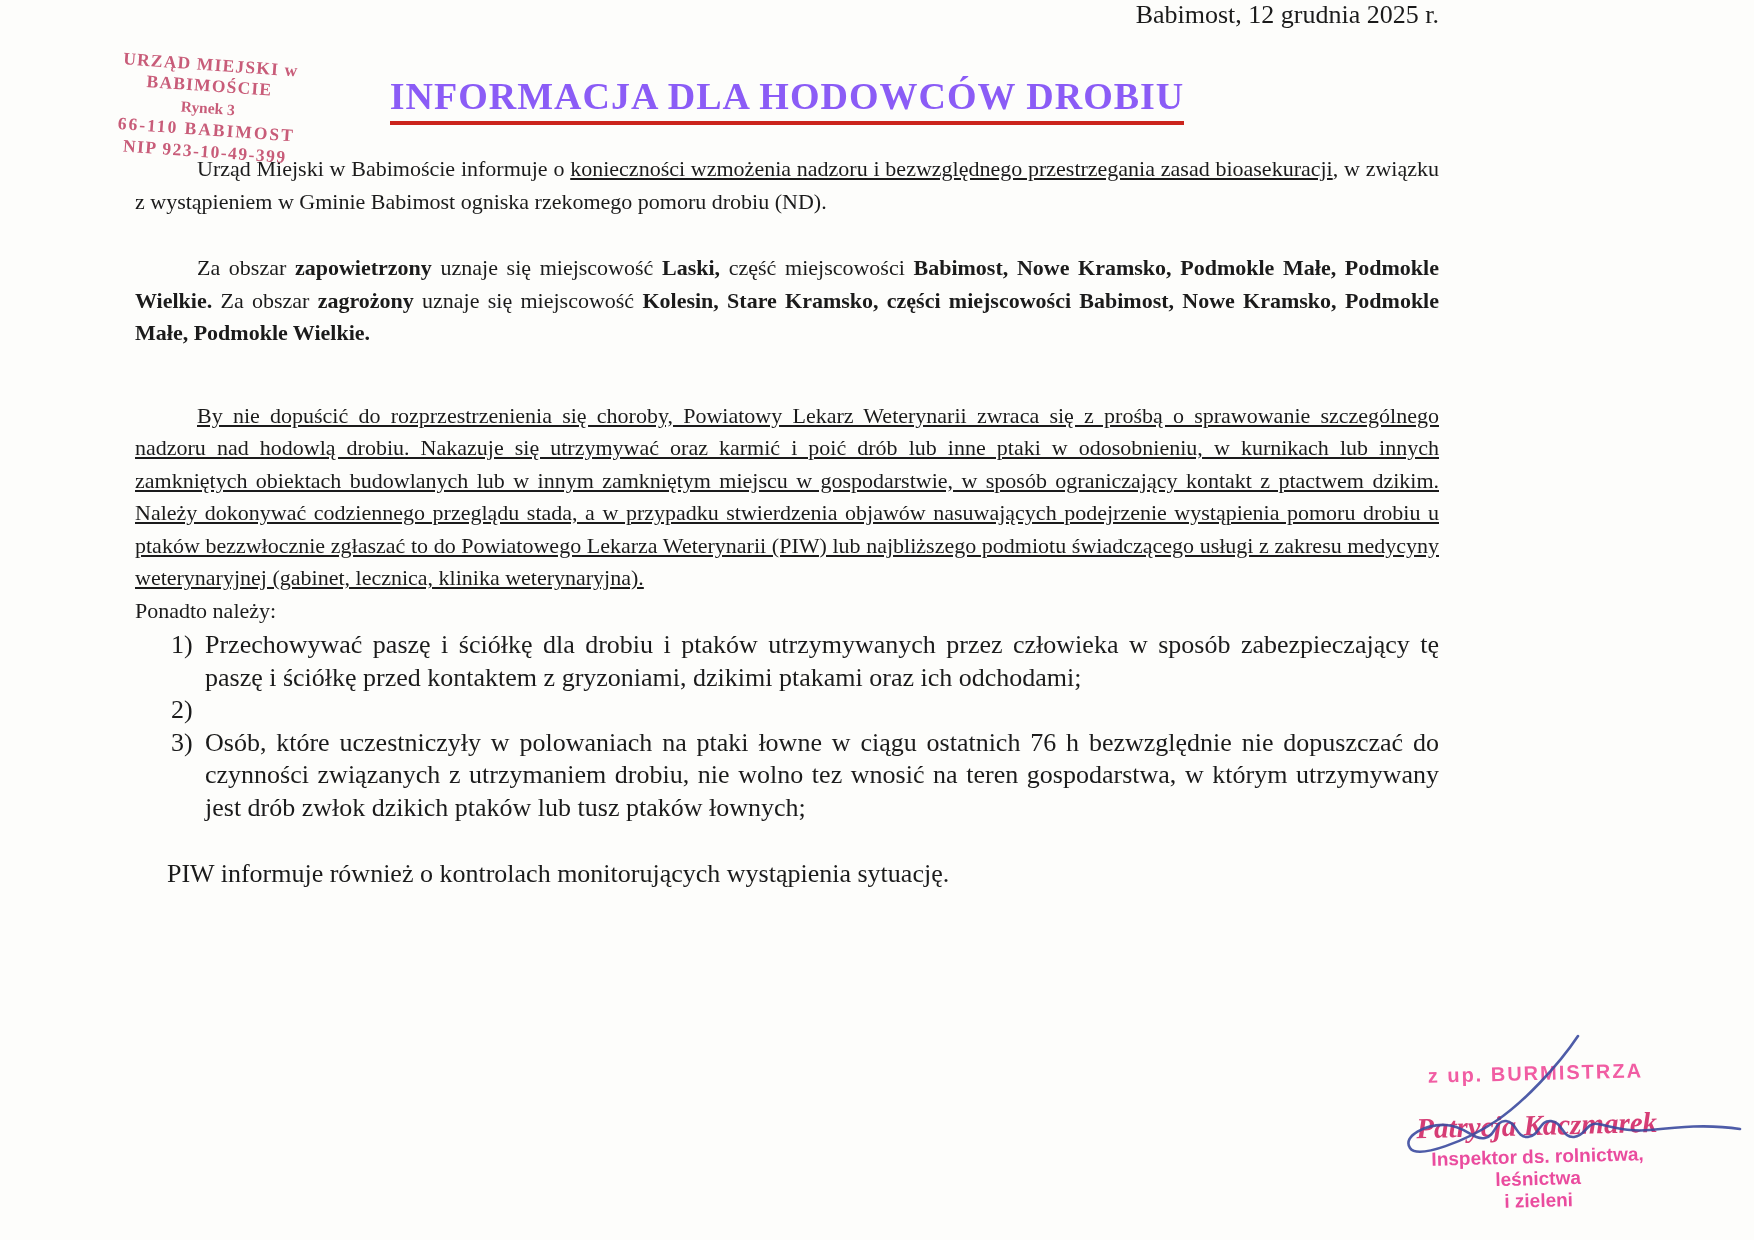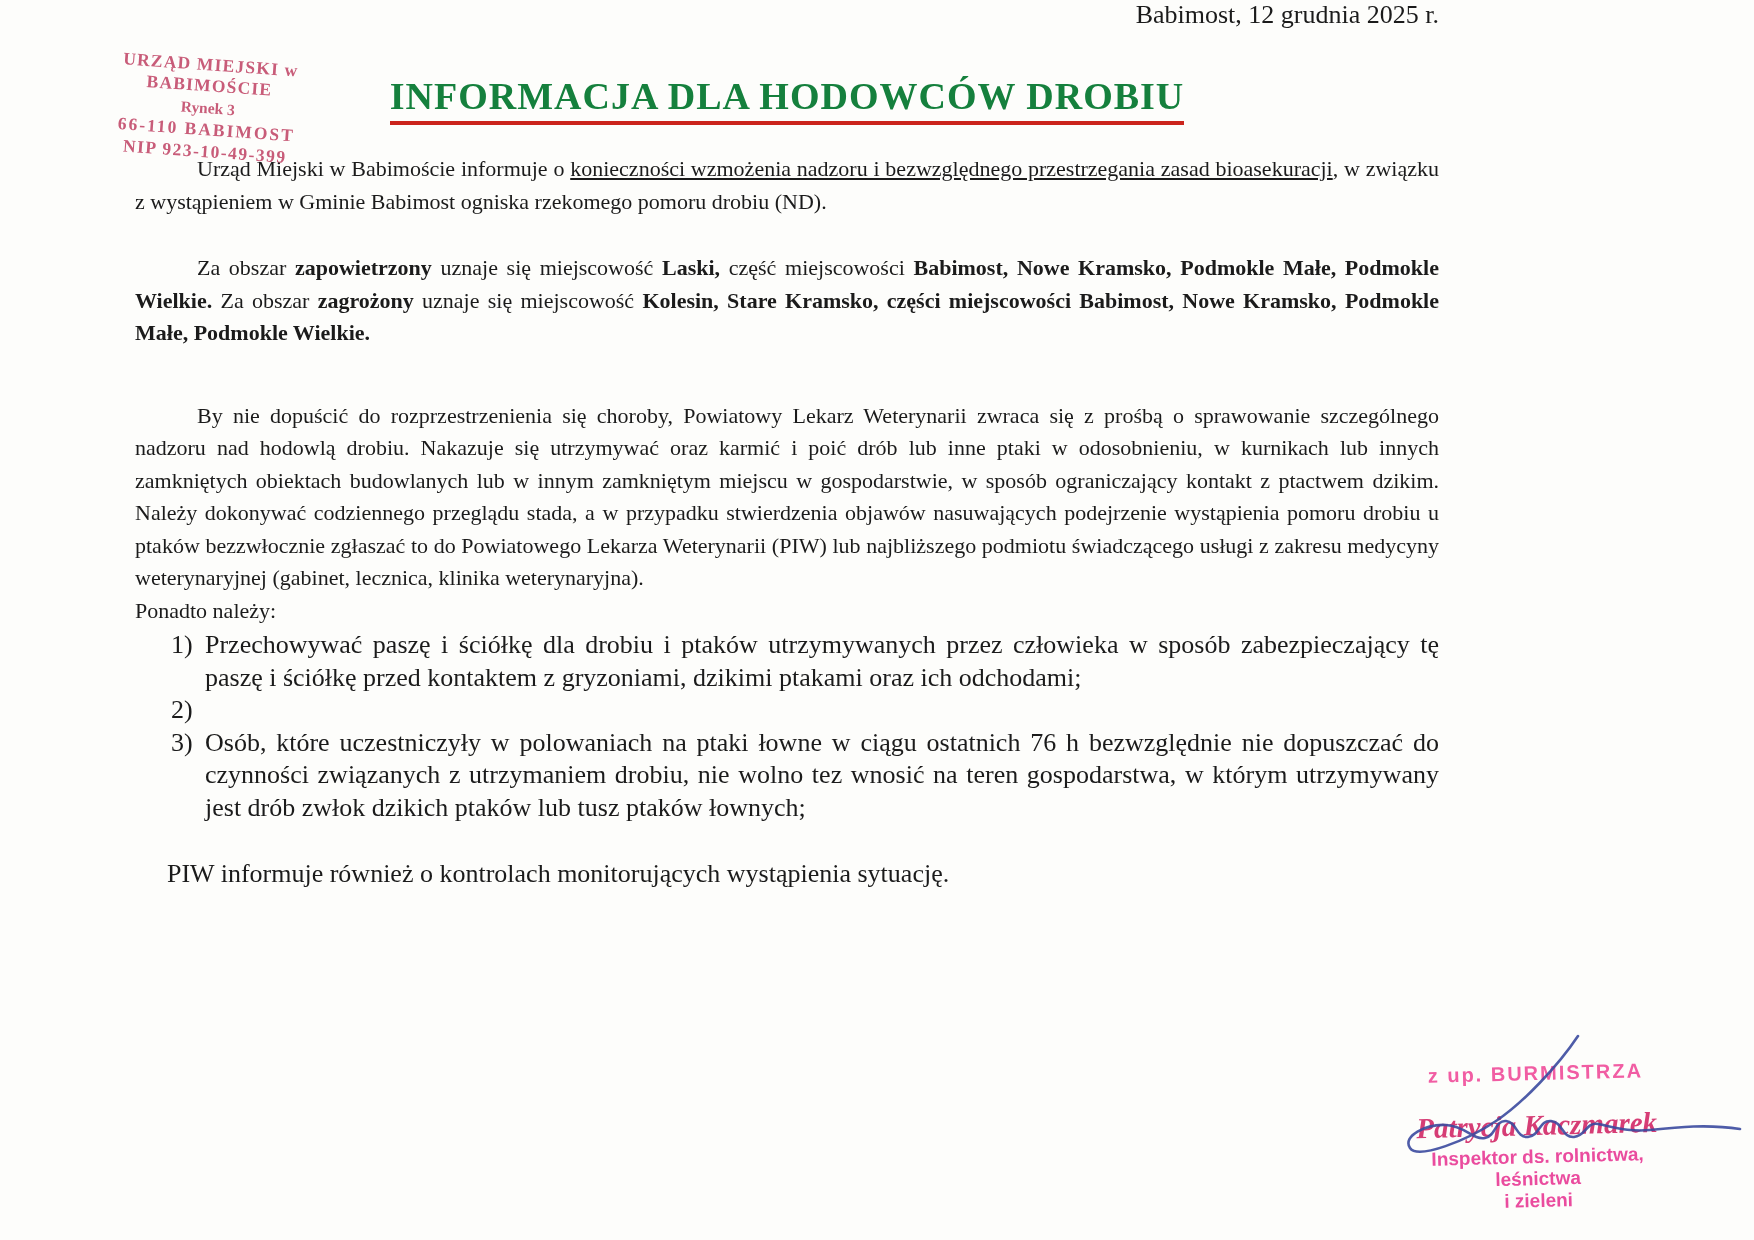--- a/index.html
+++ b/index.html
@@ -34,38 +34,38 @@
   .os-l4 { font-size: 17.5px; letter-spacing: 1.5px; margin-top: 1px; }
 
   .date-line {
     text-align: right;
     font-size: 26px;
   }
 
   .title-wrap { text-align: center; margin-top: 44px; }
   .title-text {
     display: inline-block;
-    color: #15803d;
+    color: #8b5cf6;
     font-size: 38px;
     font-weight: bold;
     letter-spacing: 1px;
     border-bottom: 4px solid #cb241c;
     padding-bottom: 3px;
   }
 
   .para {
     font-size: 22px;
     line-height: 32.5px;
     text-align: justify;
     margin: 0;
   }
   .indent { text-indent: 62px; }
   .p1 { margin-top: 28px; }
   .p2 { margin-top: 34px; }
-  .p3 { margin-top: 50px; }
+  .p3 { margin-top: 50px; text-decoration: underline; }
   .u  { text-decoration: underline; }
   .b  { font-weight: bold; margin-top: 9px; }
   .bu { font-weight: bold; }
 
   .list-intro { margin-top: 0; }
   .numlist { margin-top: 2px; }
   .list-row {
     display: flex;
     margin-left: 36px;
     font-size: 26px;

